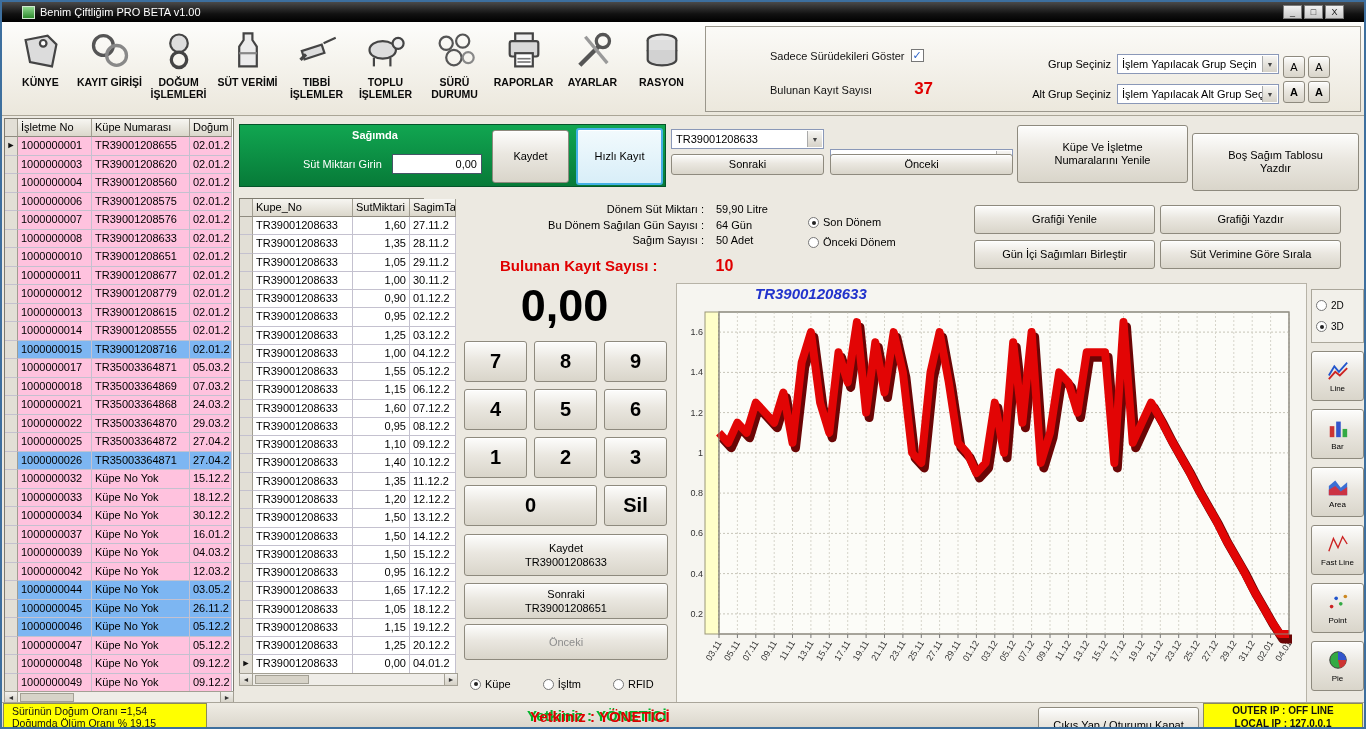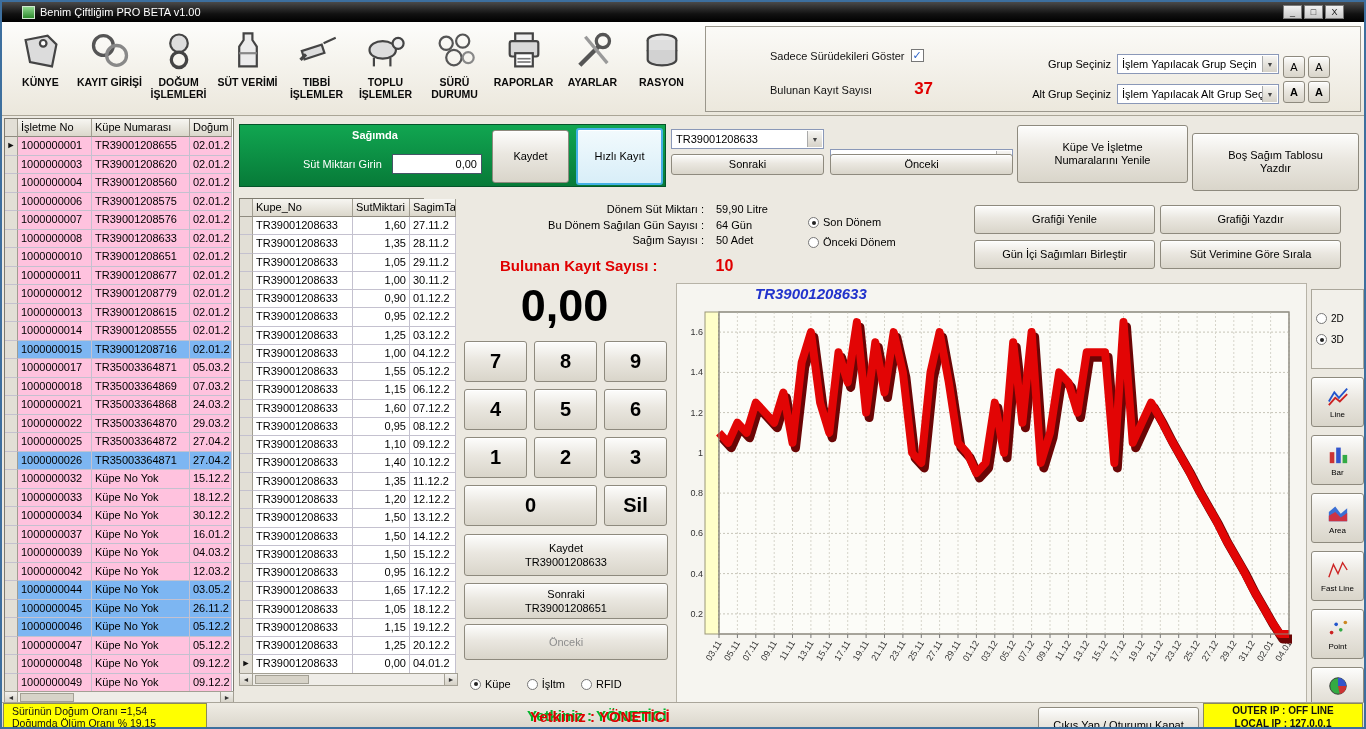--- a/index.html
+++ b/index.html
@@ -64,40 +64,40 @@
   .gp-input { position:absolute; left:152px; top:29px; width:90px; height:20px; background:#fff; border:1px solid #456; text-align:right; font-size:11px; padding:3px 4px 0 0; }
   .gp-save { position:absolute; left:252px; top:5px; width:77px; height:53px; }
   .gp-quick { position:absolute; left:336px; top:3px; width:87px; height:57px; background:linear-gradient(#f2fafd,#d8eef8); border:2px solid var(--focus-blue); }
 
   
   .stats { position:absolute; left:462px; top:201px; }
   .stat-row { display:flex; height:15.5px; font-size:11px; align-items:baseline; }
   .stat-lbl { width:240px; text-align:right; }
   .stat-val { margin-left:12px; }
   .vradios .radio-row { display:flex; align-items:flex-end; height:20px; font-size:11px; }
-  .hradios { display:flex; gap:16px; }
+  .hradios { display:flex; gap:32px; }
   .hradios .radio-row { display:flex; align-items:center; font-size:11px; }
   .radio { width:11px; height:11px; border-radius:50%; border:1px solid #777; background:#fff; display:inline-block; position:relative; margin-right:4px; flex:none; }
   .radio.sel::after { content:""; position:absolute; left:2.5px; top:2.5px; width:4px; height:4px; border-radius:50%; background:#222; }
 
   .found2 { position:absolute; left:498px; top:255px; display:flex; align-items:baseline; color:var(--accent-red); font-weight:bold; font-size:15px; }
   .found2-val { margin-left:58px; font-size:16px; }
 
   
   .np-display { position:absolute; left:455px; top:278px; width:215px; text-align:center; font-size:45px; font-weight:bold; color:#000; }
   .numpad { position:absolute; left:462px; top:339px; display:grid; grid-template-columns:63px 63px 63px; gap:7px; }
   .np-btn { height:41px; font-size:20px; font-weight:bold; }
   .np-btn.wide { grid-column:1/3; }
 
   
   .chart-box { position:absolute; left:674px; top:281px; width:631px; height:421px; background:#f6f5f0; border:1px solid #b7b3a7; }
   .chart-title { position:absolute; left:78px; top:1px; font-size:15px; font-weight:bold; font-style:italic; color:#2233cc; }
   .chart-box svg { position:absolute; left:0; top:20px; }
   .chart-ctrl { position:absolute; left:1309px; top:287px; width:53px; }
-  .dim-box { border:1px solid #aaa69a; background:#f2f0ea; padding:18px 4px; }
+  .dim-box { border:1px solid #aaa69a; background:#f2f0ea; padding:5px 4px; }
   .dim-box .radio-row { display:flex; align-items:center; height:21px; font-size:10px; }
   .ct-btn { width:53px; height:50px; margin-top:8px; flex-direction:column; gap:1px; }
   .ct-icon svg { width:24px; height:22px; }
   .ct-label { font-size:8px; line-height:8px; }
 
   
   .bottombar { position:absolute; left:0; top:700px; width:1362px; height:27px; background:linear-gradient(#efece4,#d9d5ca); border-top:1px solid #a9a59a; }
   .priv { position:absolute; left:528px; top:5px; font-size:15px; font-weight:bold; color:var(--accent-red); text-shadow:-3px -1px 0 #00b42a;text-align:right; }
   .logout { position:absolute; left:1036px; top:4px; width:161px; height:36px; }
   .ipbox { position:absolute; left:1201px; top:0px; width:160px; height:27px; background:var(--status-yellow); border:1px solid #8a8a5a; font-size:10px; font-weight:bold; text-align:center; line-height:13px; color:#111; }

